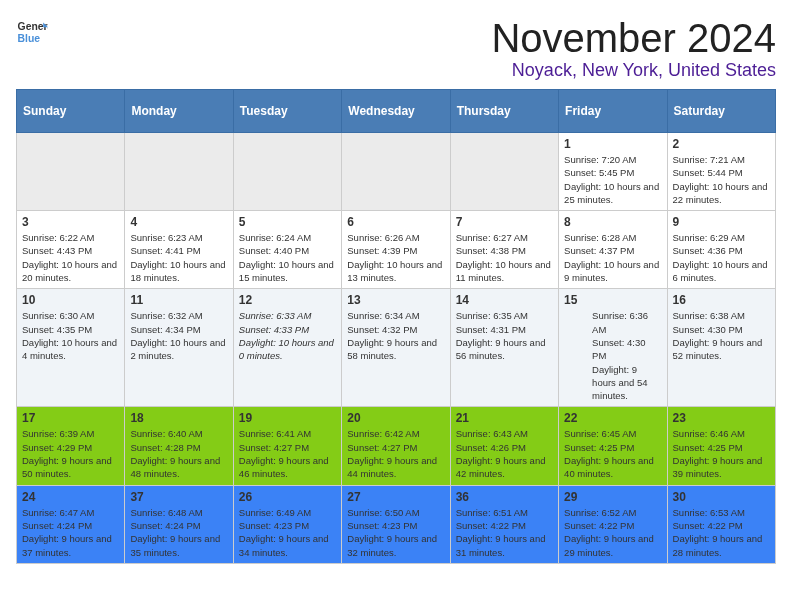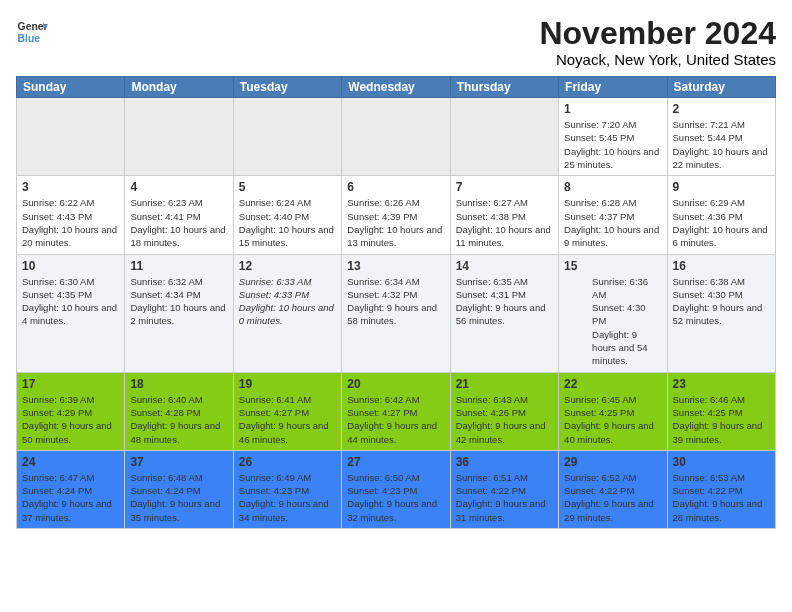--- a/index.html
+++ b/index.html
@@ -22,40 +22,40 @@
       gap: 4px;
     }
     .logo-icon {
       width: 32px;
       height: 32px;
     }
     .title-area {
       text-align: right;
     }
     .month-title {
-      font-size: 32px;
-      font-weight: bold;
+      font-size: 40px;
+      font-weight: normal;
       color: #222;
       line-height: 1.1;
     }
     .location {
-      font-size: 15px;
-      color: #000000;
+      font-size: 18px;
+      color: #4c1d95;
     }
     .calendar {
       width: 100%;
       border-collapse: collapse;
       border: 1px solid #ccc;
     }
     .calendar th {
       background-color: #4a7db5;
       color: #fff;
       font-size: 12px;
       font-weight: bold;
-      padding: 3px 6px;
+      padding: 14px 6px;
       text-align: left;
       border: 1px solid #3a6da5;
     }
     .calendar td {
       vertical-align: top;
       padding: 4px 5px;
       font-size: 10px;
       color: #333;
       border: 1px solid #ccc;
       width: calc(100% / 7);

